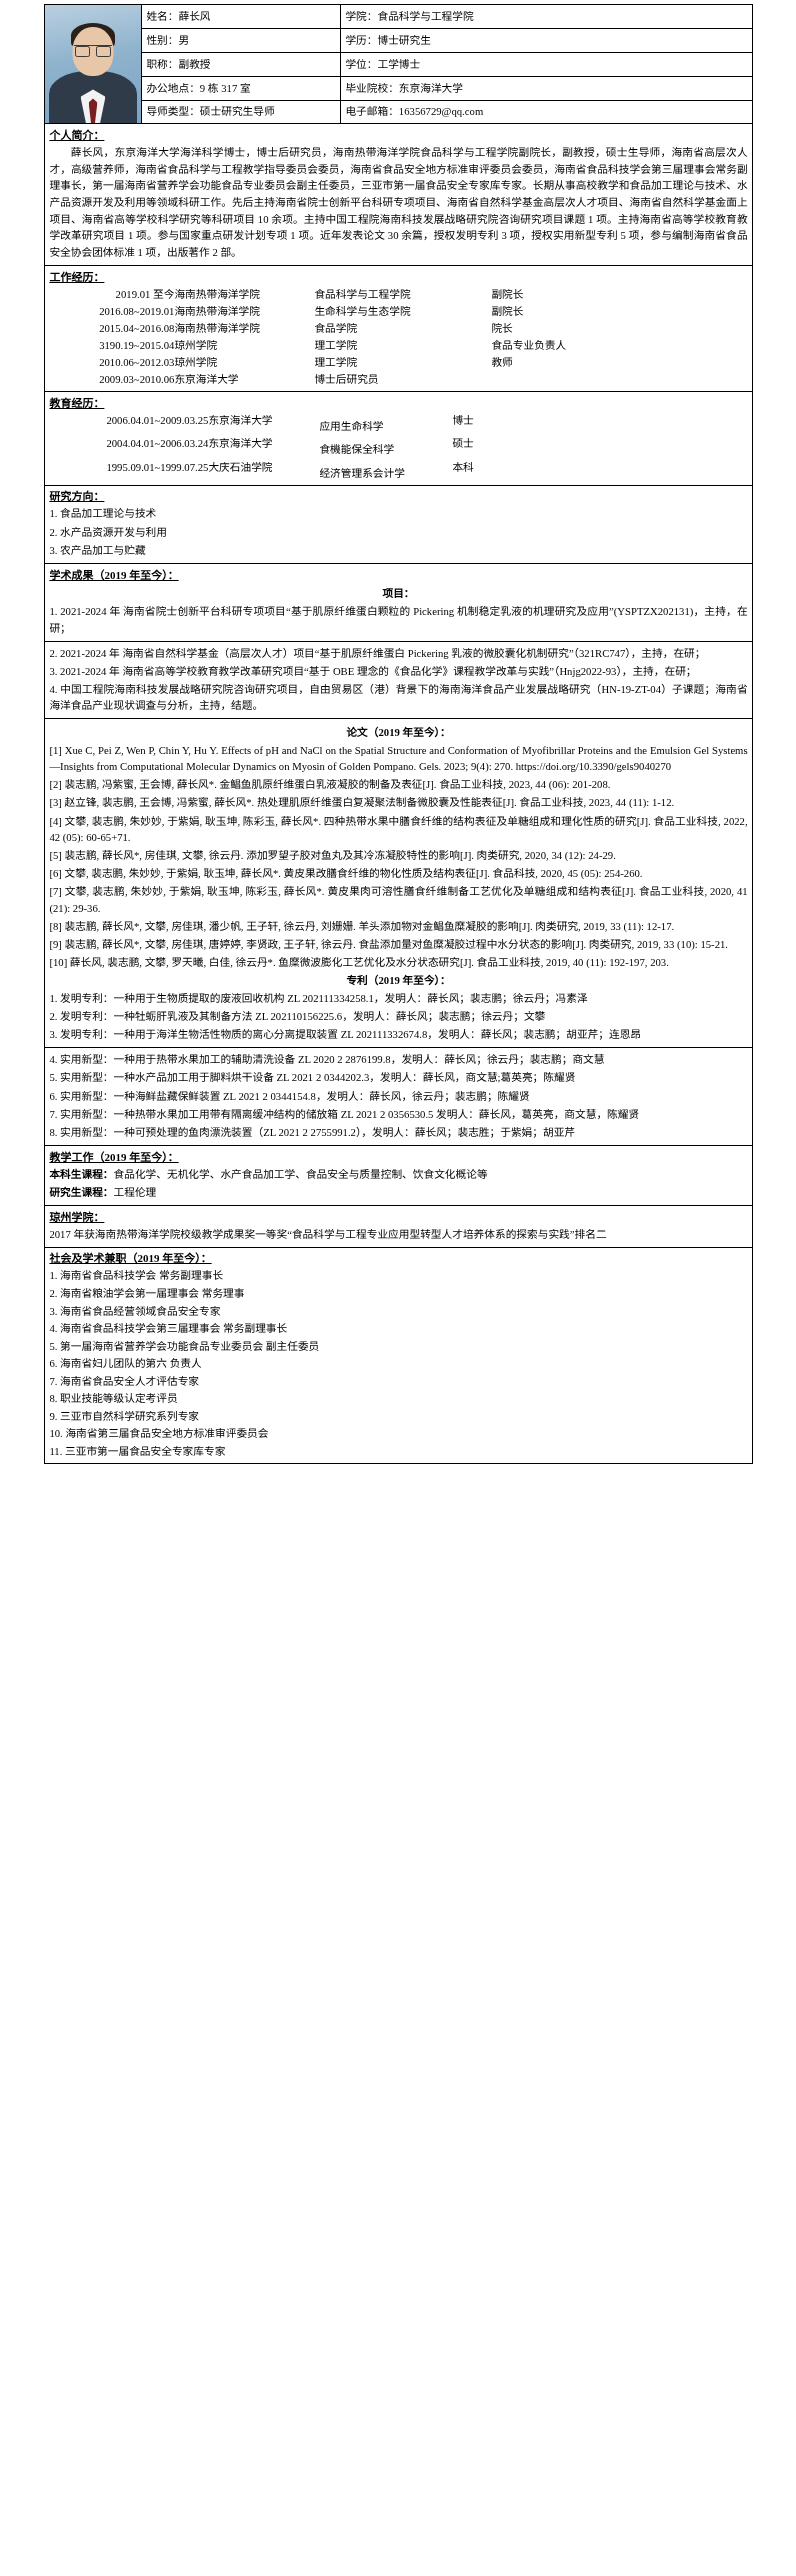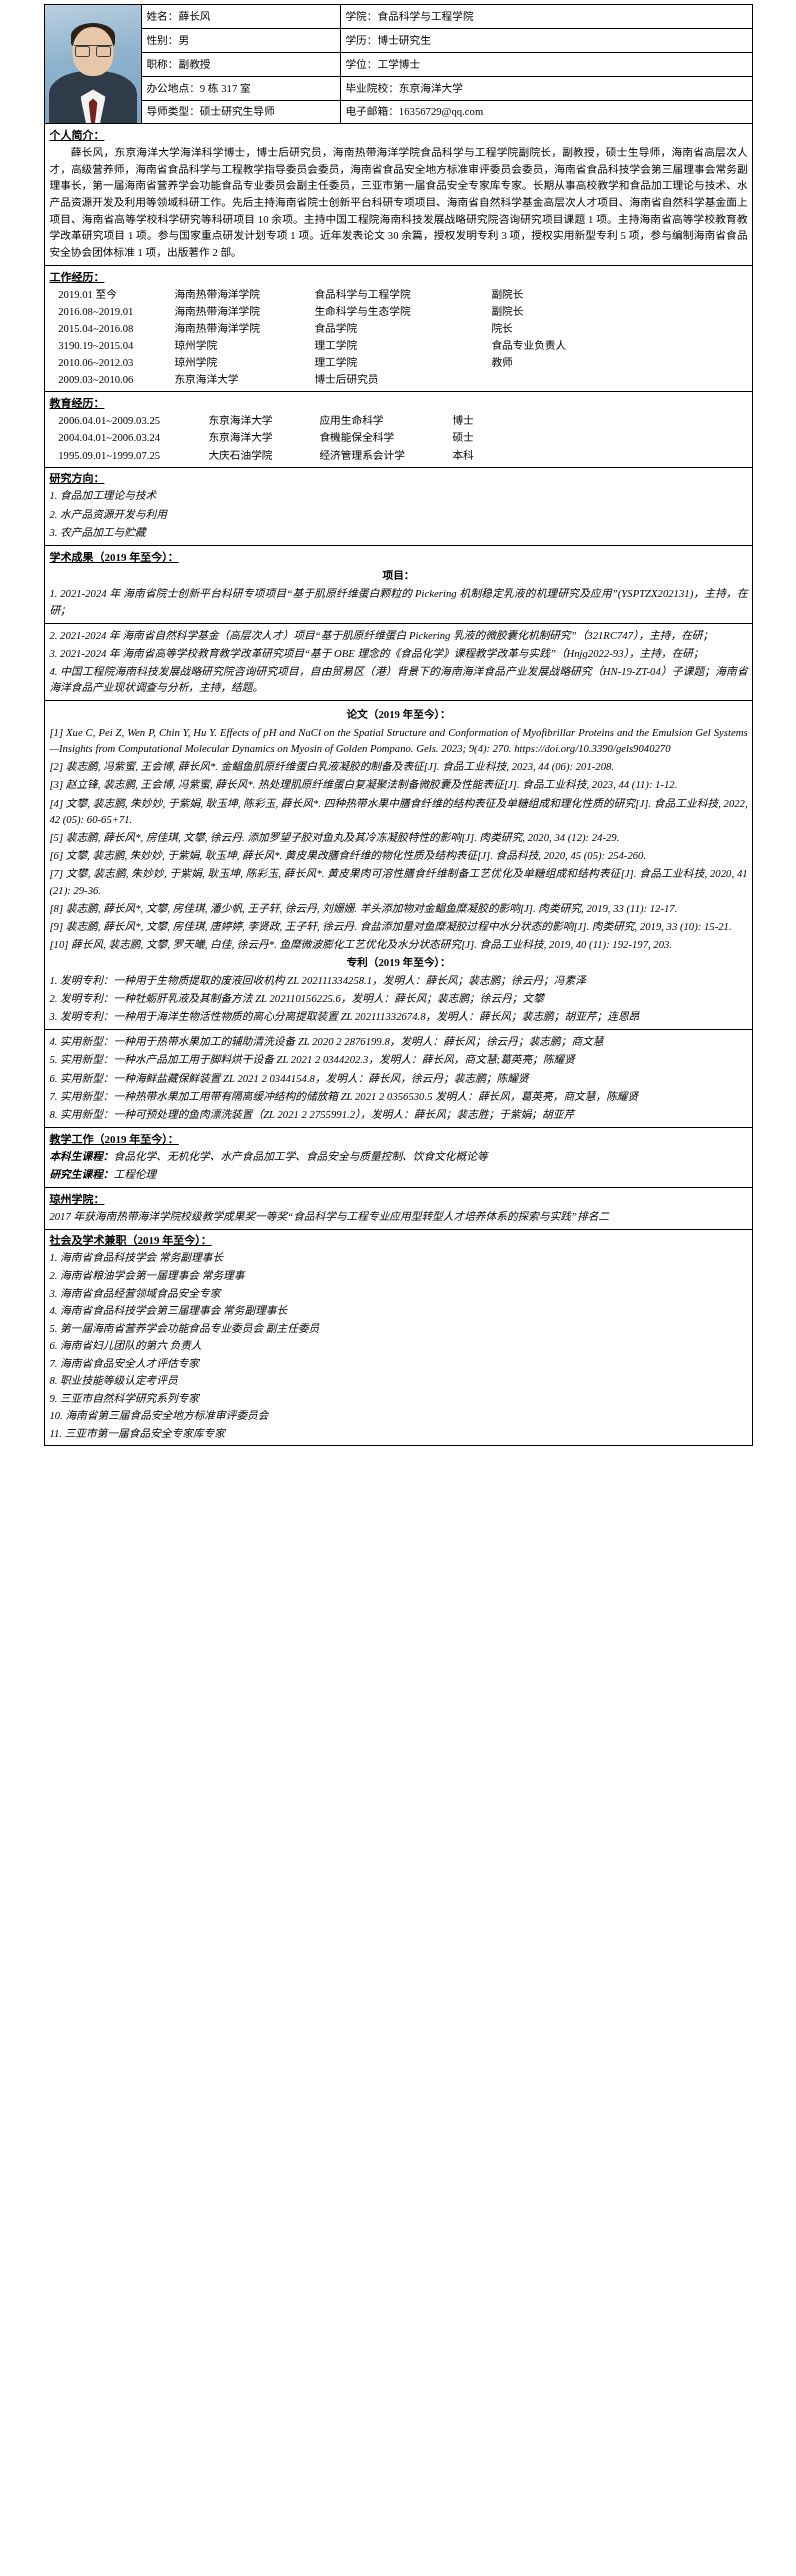--- a/index.html
+++ b/index.html
@@ -115,28 +115,28 @@
   p.para {
     margin: 0 0 1.5px 0;
     text-align: justify;
   }
   .rowline {
     display: flex;
     margin: 0;
     padding: 0;
     line-height: 1.6;
   }
-  .c-date  { width: 125px; flex: none; padding-left: 8.8px;}
+  .c-date  { width: 125px; flex: none; padding-left: 8.8px; text-align: right;}
   .c-org   { width: 140px; flex: none; }
   .c-dept  { width: 177px; flex: none; }
   .c-role  { flex: 1 1 auto; }
   .edu .c-date { width: 159px; }
   .edu .c-org  { width: 111px; }
-  .edu .c-dept { width: 133px; }
-  .item { margin: 0 0 1.5px 0; text-align: justify; font-style: italic; }
+  .edu .c-dept { width: 133px; margin-top: 6px; }
+  .item { margin: 0 0 1.5px 0; text-align: justify; }
   .sub-head { font-weight: bold; margin: 1.5px 0 1.5px 0; text-align: center; }
   .bold { font-weight: bold; }
   .tight { line-height: 1.5; }
 </style>
 </head>
 <body>
 
 <div class="page">
 <table class="cv">
 

